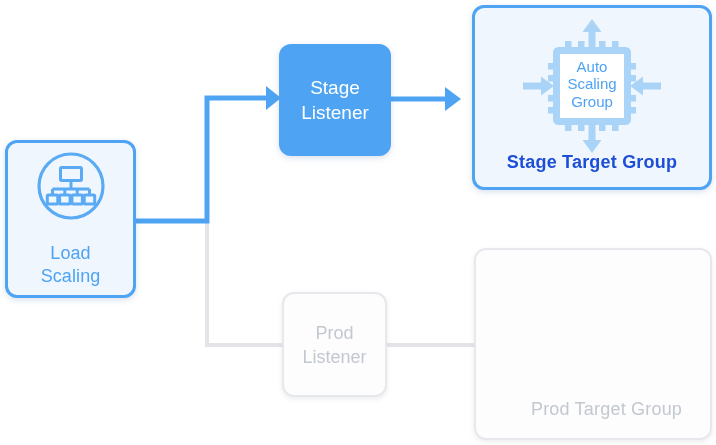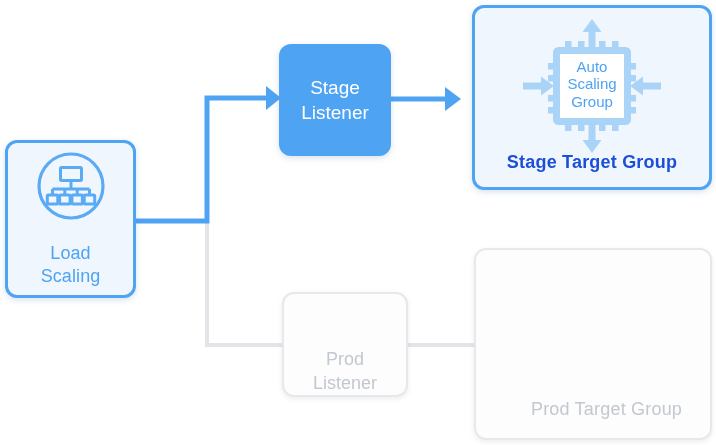--- a/index.html
+++ b/index.html
@@ -64,25 +64,24 @@
   #stage-listener .caption {
     color: #ffffff;
     font-size: 19px;
     line-height: 25px;
     text-align: center;
   }
 
   
   #prod-listener {
     left: 282px; top: 292px;
-    width: 126px; height: 105px;
+    width: 105px; height: 105px;
     background: #fdfdfe;
     border: 2px solid #e6e8ec;
     box-shadow: 0 2px 5px rgba(150,155,165,0.18);
-    justify-content: flex-end;
   }
   #prod-listener .caption {
     color: #c3c7cf;
     font-size: 18px;
     line-height: 24px;
     text-align: center;
   }
 
   
   #stage-target-group {

